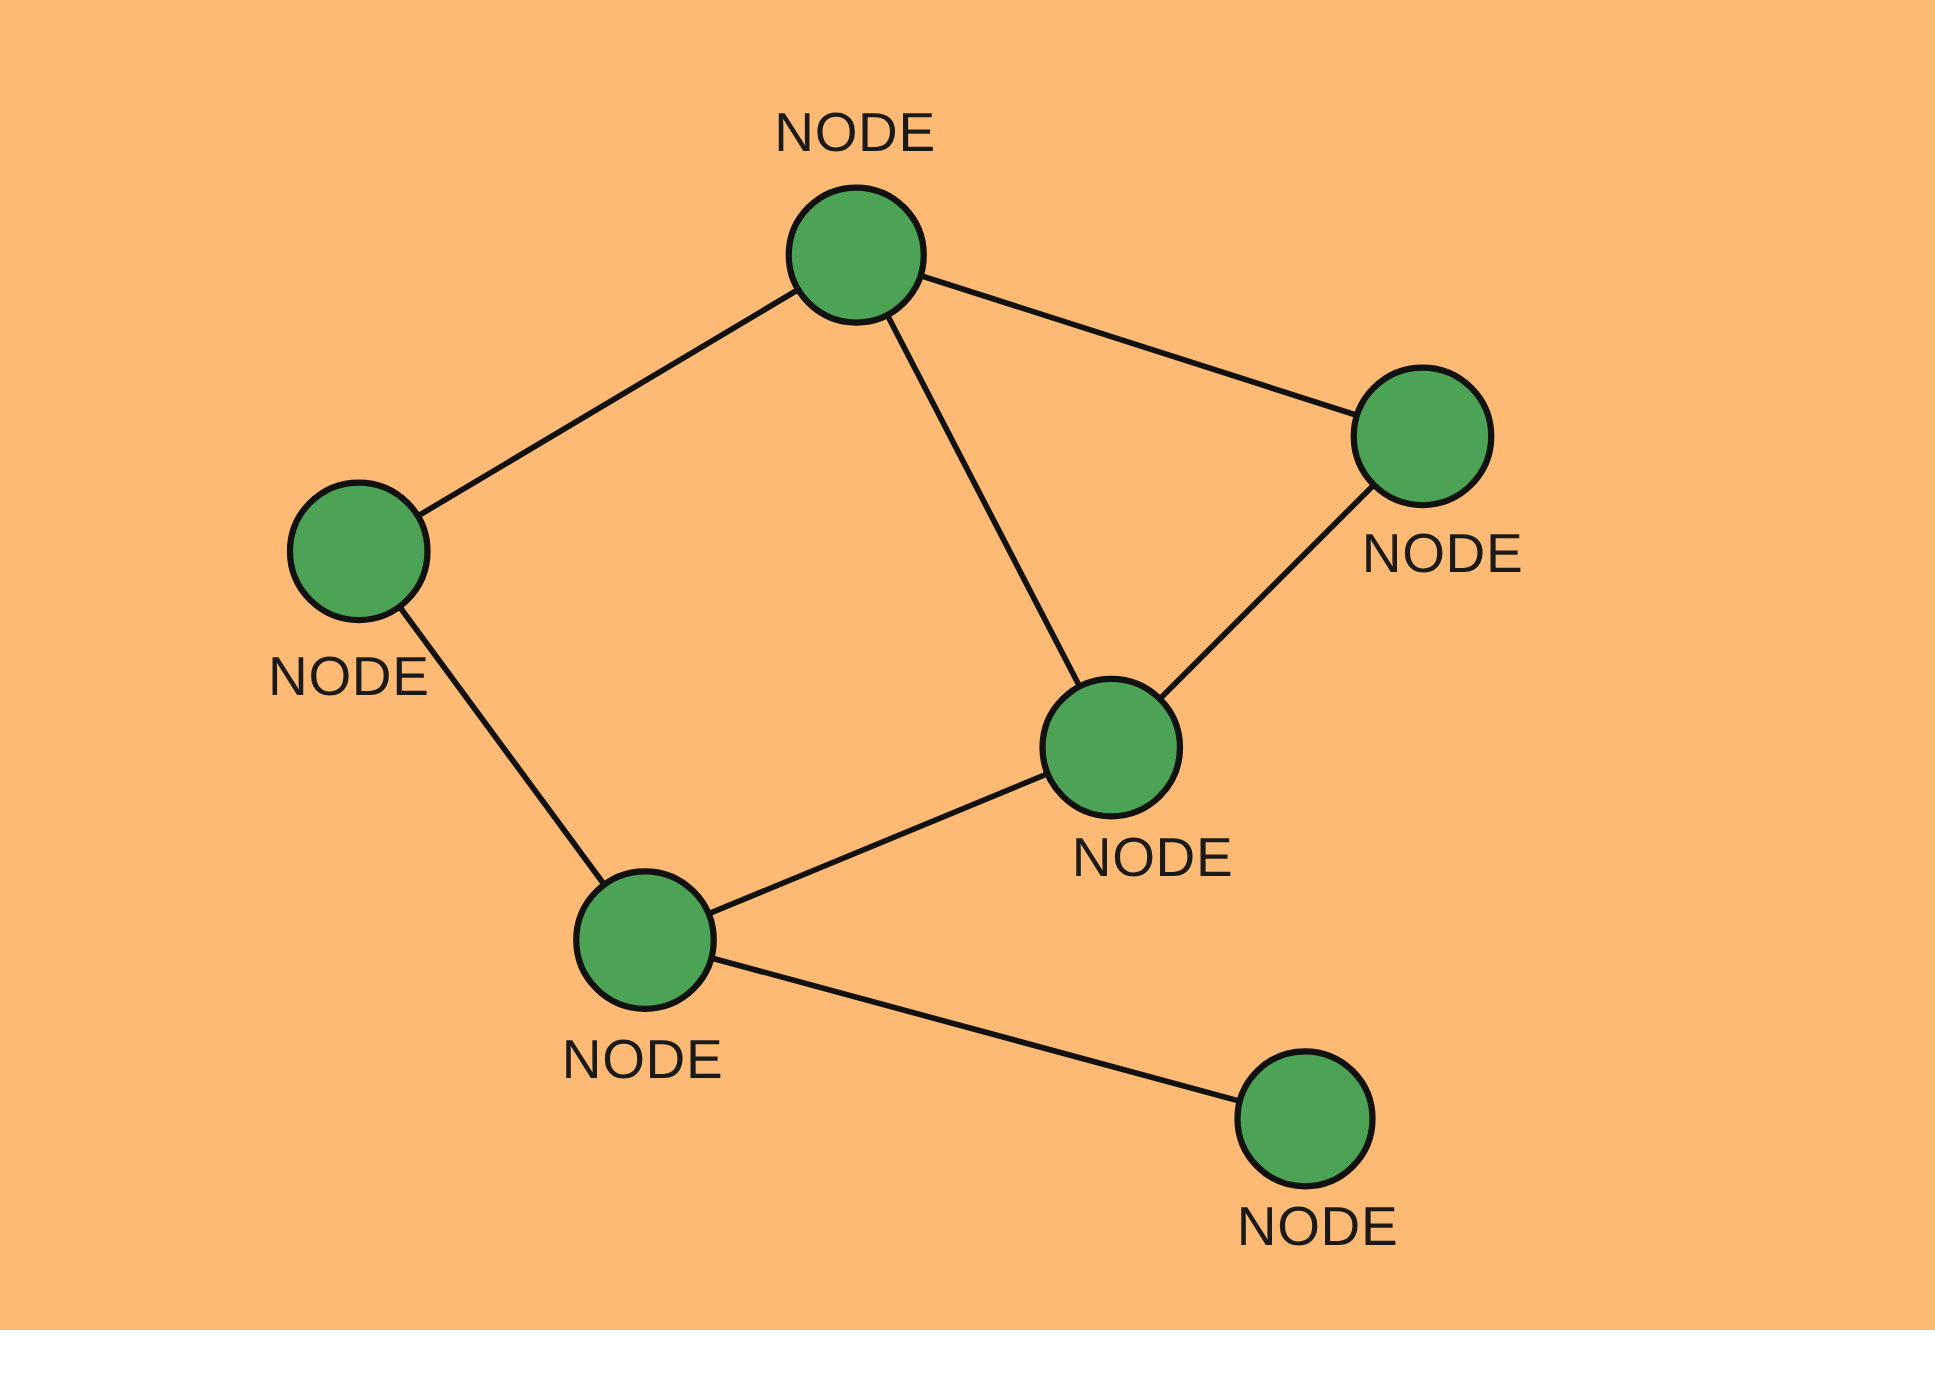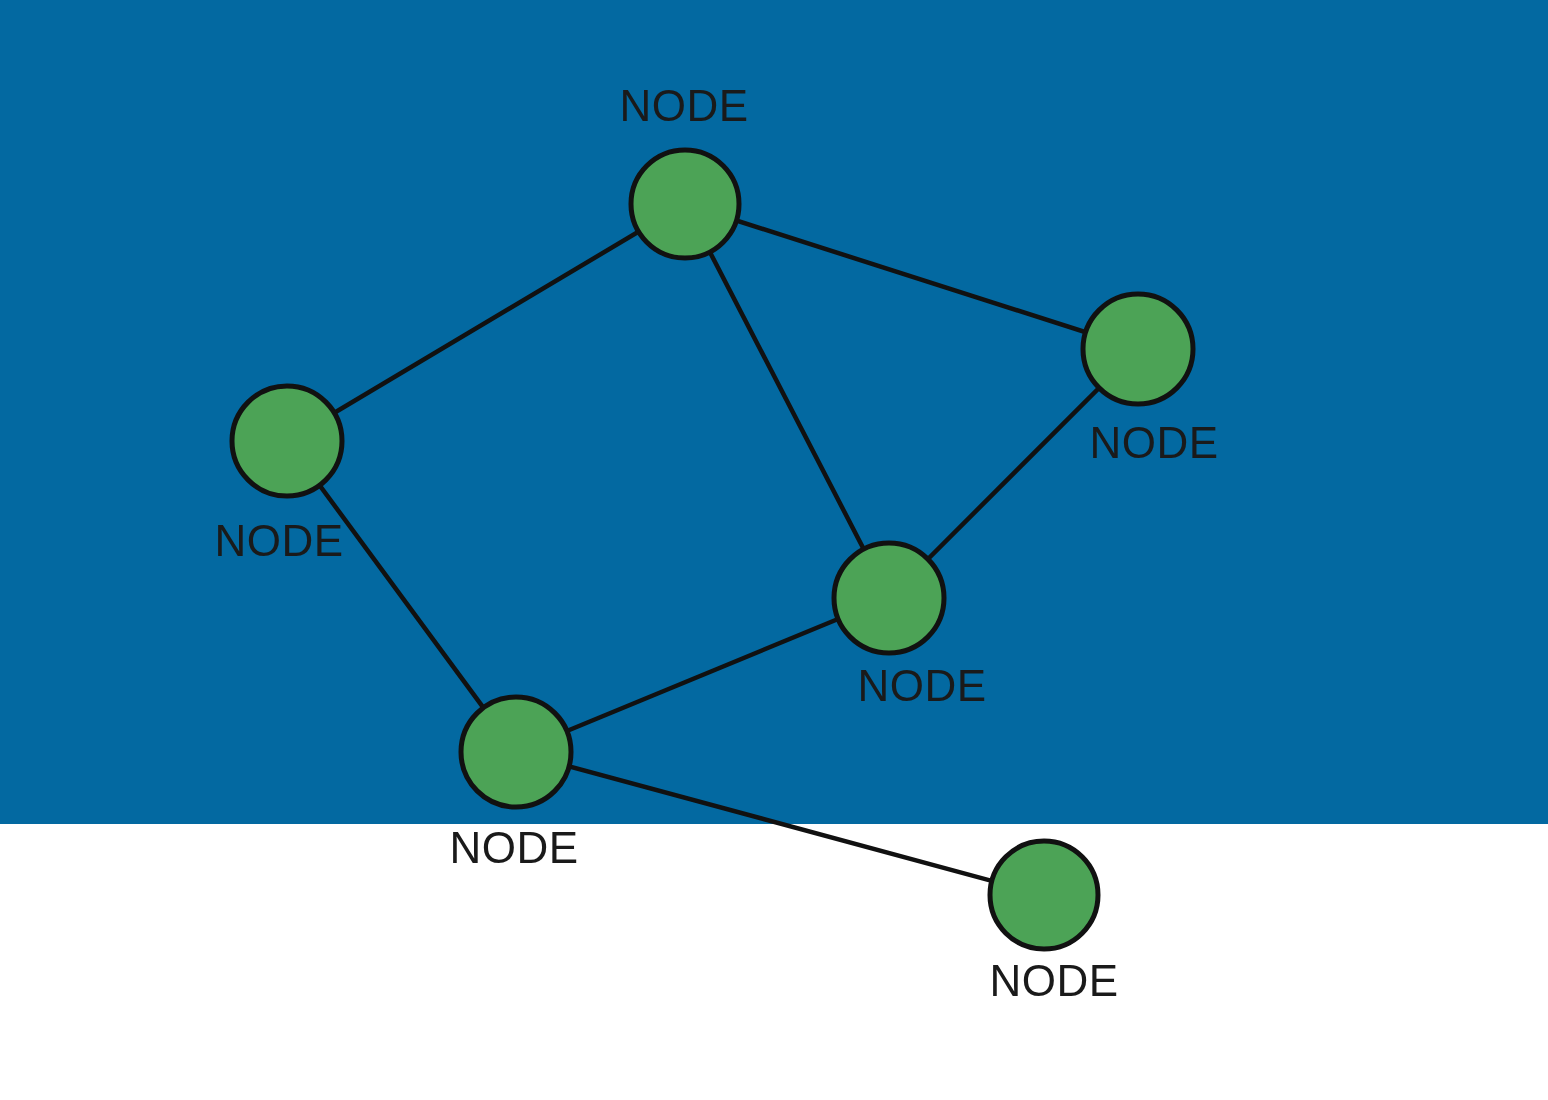--- a/index.html
+++ b/index.html
@@ -9,22 +9,22 @@
   }
   body {
     width: 1548px;
     height: 1100px;
     font-family: "Liberation Sans", sans-serif;
     overflow: hidden;
   }
   #diagram-canvas {
     position: relative;
     width: 1548px;
-    height: 824px;
-    background: #0369a1;
+    height: 1064px;
+    background: #fdba74;
     text-align: center;
   }
   #graph-svg {
     position: absolute;
     left: 0;
     top: 0;
     width: 1548px;
     height: 1100px;
   }
   .edge-line {

